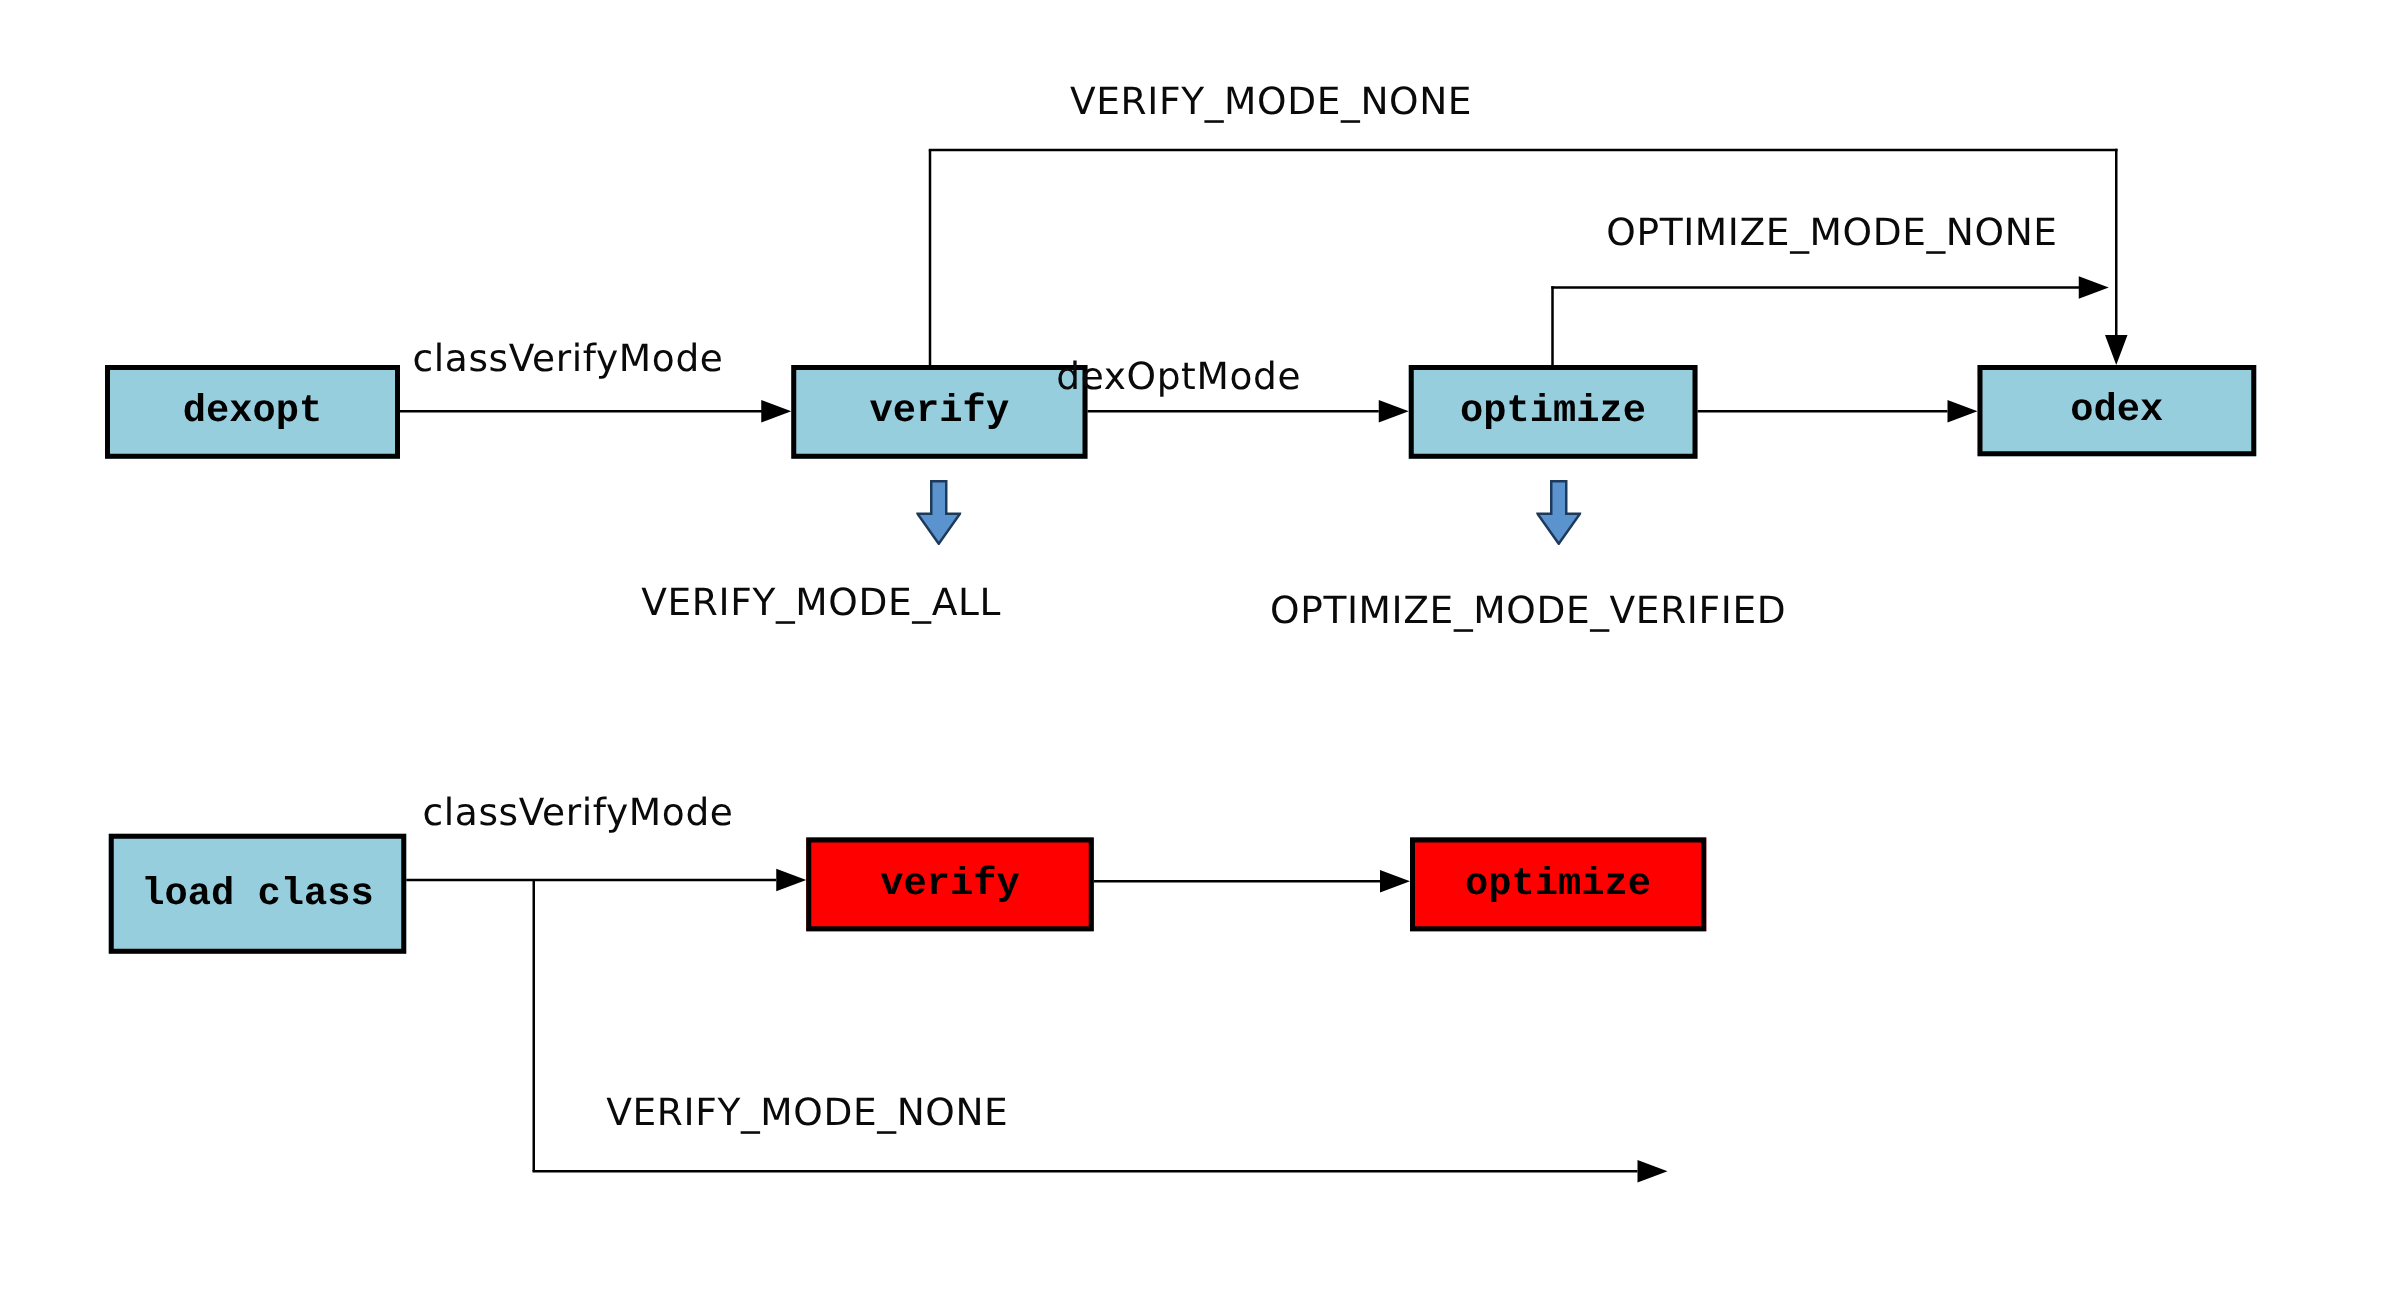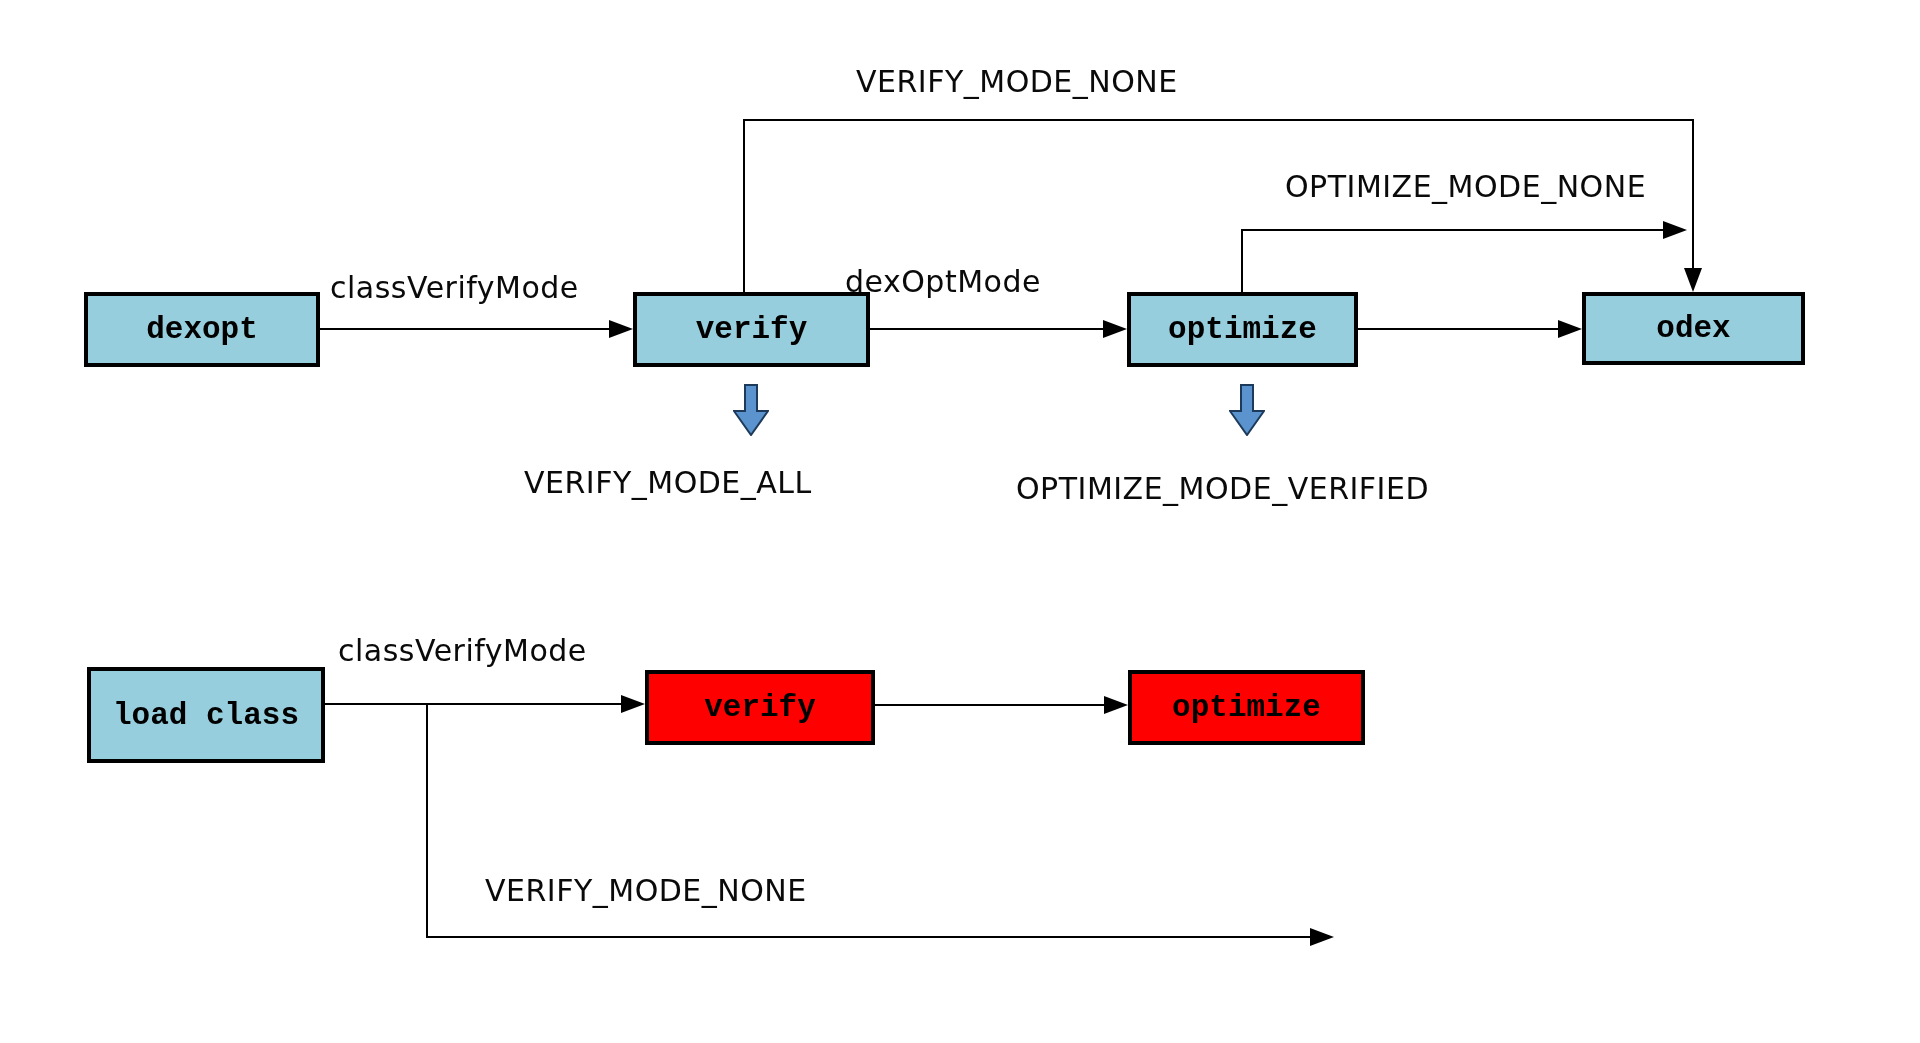--- a/index.html
+++ b/index.html
@@ -60,40 +60,40 @@
   <div class="box blue" style="left:1127px; top:292px; width:231px; height:75px;">optimize</div>
 
   <div class="box blue" style="left:1582px; top:292px; width:223px; height:73px;">odex</div>
 
   <div class="hline" style="left:320px; top:328px; width:291px;"></div>
   <div class="ah-right" style="left:609px; top:320px;"></div>
   <div class="lbl" style="left:330px; top:270px; width:300px;">classVerifyMode</div>
 
   <div class="hline" style="left:870px; top:328px; width:233px;"></div>
   <div class="ah-right" style="left:1103px; top:320px;"></div>
-  <div class="lbl" style="left:845px; top:264px; width:300px;">dexOptMode</div>
+  <div class="lbl" style="left:845px; top:284px; width:300px;">dexOptMode</div>
 
   <div class="hline" style="left:1358px; top:328px; width:200px;"></div>
   <div class="ah-right" style="left:1558px; top:320px;"></div>
 
   <div class="vline" style="left:743px; top:120px; height:172px;"></div>
   <div class="hline" style="left:743px; top:119px; width:951px;"></div>
   <div class="vline" style="left:1692px; top:119px; height:152px;"></div>
   <div class="ah-down" style="left:1684px; top:268px;"></div>
   <div class="lbl" style="left:856px; top:64px; width:400px;">VERIFY_MODE_NONE</div>
 
   <div class="vline" style="left:1241px; top:229px; height:63px;"></div>
   <div class="hline" style="left:1241px; top:229px; width:424px;"></div>
   <div class="ah-right" style="left:1663px; top:221px;"></div>
   <div class="lbl" style="left:1285px; top:169px; width:400px;">OPTIMIZE_MODE_NONE</div>
 
   <svg class="fat-arrow" style="left:733px; top:384px;" viewBox="0 0 36 52">
     <path d="M12 1 H24 V27 H35 L18 51 L1 27 H12 Z" fill="var(--fat-arrow-fill, #5B93CE)" stroke="var(--fat-arrow-border, #1E3A5A)" stroke-width="2"></path>
   </svg>
-  <div class="lbl" style="left:524px; top:465px; width:400px;">VERIFY_MODE_ALL</div>
+  <div class="lbl" style="left:513px; top:465px; width:400px;">VERIFY_MODE_ALL</div>
 
   <svg class="fat-arrow" style="left:1229px; top:384px;" viewBox="0 0 36 52">
     <path d="M12 1 H24 V27 H35 L18 51 L1 27 H12 Z" fill="var(--fat-arrow-fill, #5B93CE)" stroke="var(--fat-arrow-border, #1E3A5A)" stroke-width="2"></path>
   </svg>
   <div class="lbl" style="left:1016px; top:471px; width:500px;">OPTIMIZE_MODE_VERIFIED</div>
 
   <div class="box blue" style="left:87px; top:667px; width:238px; height:96px;">load class</div>
 
   <div class="box red" style="left:645px; top:670px; width:230px; height:75px;">verify</div>
 

